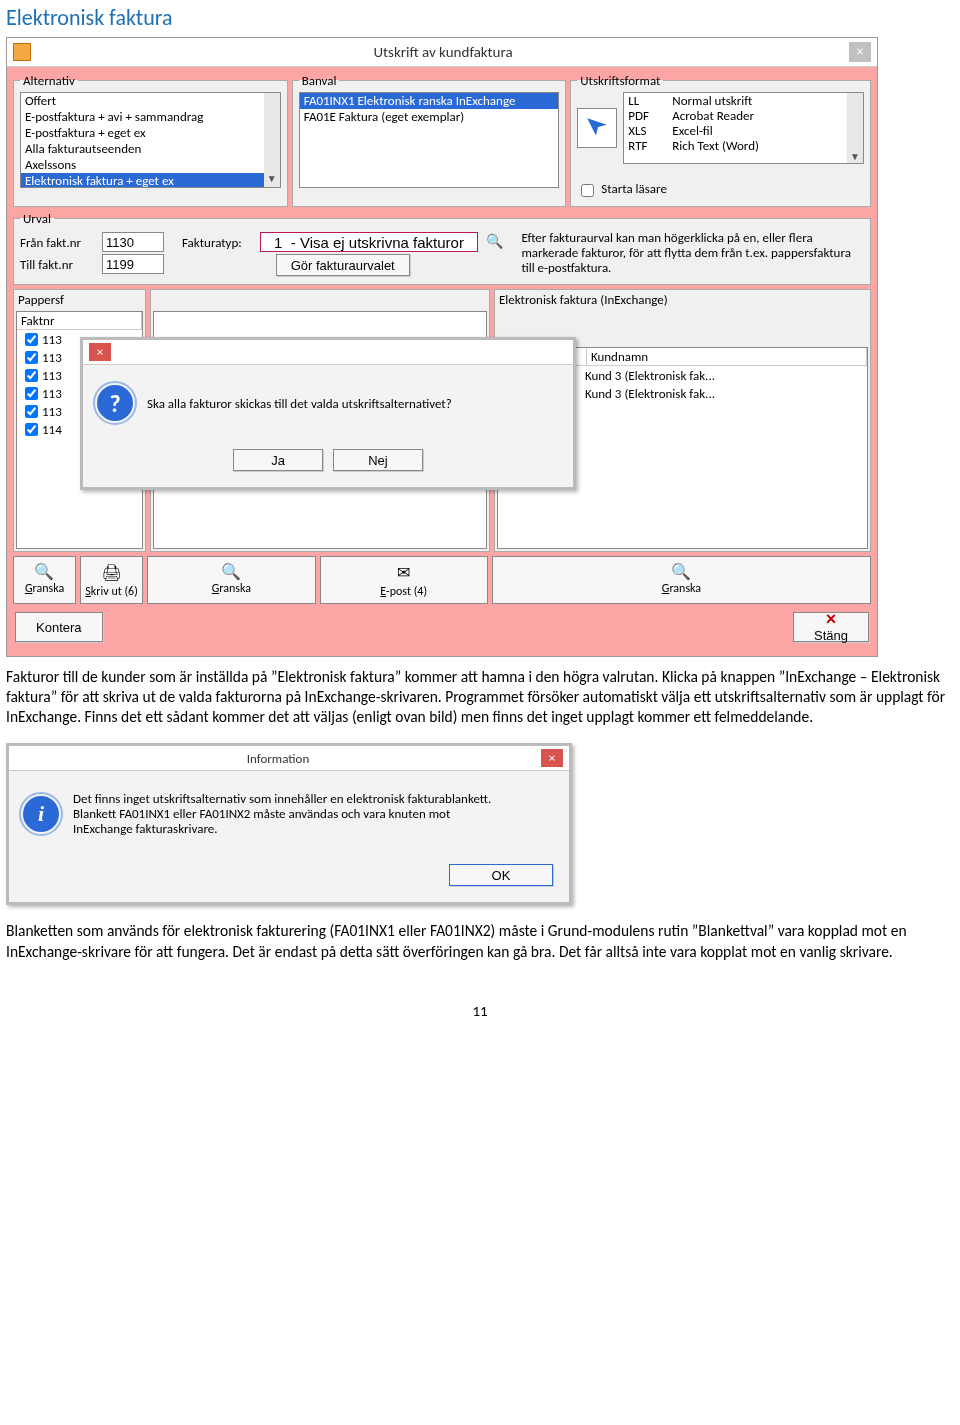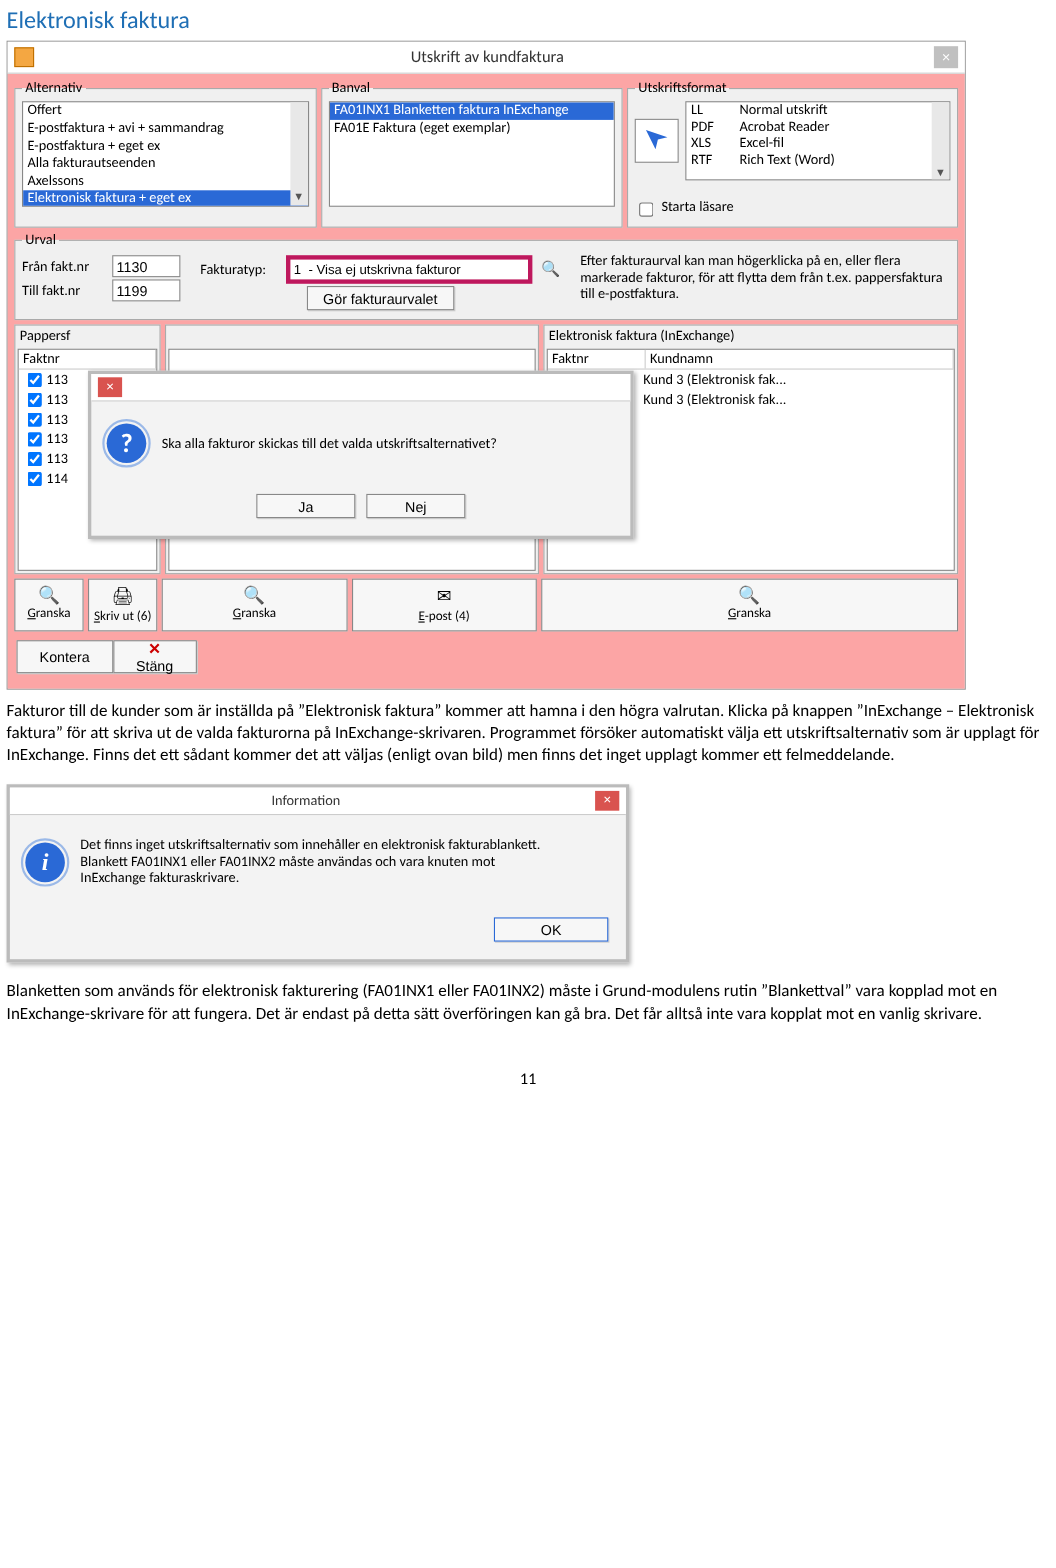--- a/index.html
+++ b/index.html
@@ -96,37 +96,37 @@
   .fmt-icon svg{width:26px;height:26px;}
   .fmt-list{flex:1;background:#fff;border:1px solid #888;height:70px;font-size:13px;position:relative;}
   .fmt-list .line{display:flex;padding:0 4px;}
   .fmt-list .c1{width:44px;}
   .checkbox { display:flex;align-items:flex-start;gap:4px;margin-top:17px;}
   .checkbox input{width:13px;height:13px;}
   
   .urval-row{display:flex;align-items:center;gap:8px;margin:2px 0;}
   .urval-row label{width:74px;display:inline-block;}
   .smallinput{width:54px;height:18px;border:1px solid #888;background:#fff;padding:0 3px;font-size:13px;}
-  .medinput{width:210px;height:18px;border:4px solid #be185d;background:#fff;padding:0 3px;font-size:12px;}
+  .medinput{width:210px;height:18px;border:1px solid #be185d;background:#fff;padding:0 3px;font-size:15px;text-align:center;}
   .btn{background:#f7f7f7;border:1px solid #888;height:22px;padding:0 14px;font-size:13px;cursor:pointer;box-shadow:1px 1px 0 #ccc;}
   .helptext{font-size:13px;line-height:15px;}
   
   .cols{display:flex;gap:0;margin-top:2px;}
   .col{border:1px solid #aaa;background:#f0f0f0;margin:2px;flex:1;display:flex;flex-direction:column;}
   .col .chead{padding:2px 4px;font-size:13px;}
   .table{background:#fff;flex:1;border:1px solid #888;margin:2px;min-height:200px;font-size:13px;}
   .table .thead{display:flex;border-bottom:1px solid #ccc;}
   .table .th{border-right:1px solid #ccc;padding:1px 4px;}
   .table .tr{display:flex;align-items:center;padding:0 4px;height:18px;}
   .table .tr input[type=checkbox]{width:13px;height:13px;margin-right:4px;}
   .iconbtn{flex:1;margin:2px;border:1px solid #888;background:#f7f7f7;height:46px;display:flex;flex-direction:column;align-items:center;justify-content:center;font-size:12px;cursor:pointer;}
   .iconbtn .ico{font-size:16px;margin-bottom:2px;}
   .iconbtn u{text-decoration:underline;}
   .inex-btn{font-weight:bold;letter-spacing:1px;font-size:13px;}
-  .footer-row{display:flex;justify-content:flex-start;gap:0;padding:6px 4px;}
+  .footer-row{display:flex;justify-content:space-between;gap:0;padding:6px 4px;}
   .footer-row .btn{height:30px;padding:0 20px;}
   .footer-row .close-red{color:#c00;font-weight:bold;font-size:18px;line-height:10px;}
   
   .dialog1{
     position:absolute;
     left:80px; top:300px;
     width:490px;
     border:3px solid #bbb;
     box-shadow:2px 2px 4px rgba(0,0,0,.3);
     background:#f3f3f3;
@@ -181,21 +181,21 @@
               <div class="item">E-postfaktura + eget ex</div>
               <div class="item">Alla fakturautseenden</div>
               <div class="item">Axelssons</div>
               <div class="item sel">Elektronisk faktura + eget ex</div>
               <div class="scroll-v"></div>
         </div>
       </fieldset>
       <fieldset>
         <legend>Banval</legend>
         <div class="listbox" id="banlist" style="height:94px;">
-              <div class="item sel">FA01INX1 Blanketten faktura InExchange</div>
+              <div class="item sel">FA01INX1 Elektronisk ranska InExchange</div>
               <div class="item">FA01E Faktura (eget exemplar)</div>
             </div>
       </fieldset>
       <fieldset style="flex:1.1;">
         <legend>Utskriftsformat</legend>
         <div class="fmt-row">
           <div class="fmt-icon">
             <svg viewBox="0 0 24 24">
                   <path fill="#2a69d6" d="M3 3l18 6-8 2-2 8z"></path>
                 </svg>
@@ -286,21 +286,21 @@
                   <input type="checkbox" checked="" style="">
                   <span>114</span>
                 </div>
               </div>
         </div>
       </div>
       <div class="col" style="flex:0.9;">
         <div class="chead">&nbsp;</div>
         <div class="table"></div>
       </div>
-      <div class="col" style="flex:1;">
+      <div class="col" style="flex:1;gap:36px;">
         <div class="chead">Elektronisk faktura (InExchange)</div>
         <div class="table">
           <div class="thead">
             <div class="th" style="width:80px">Faktnr</div>
             <div class="th" style="flex:1">Kundnamn</div>
           </div>
           <div id="col3body">
                 <div class="tr">
                   <input type="checkbox" checked="" style="">
                   <span style="width:62px;display:inline-block;">2147</span>

